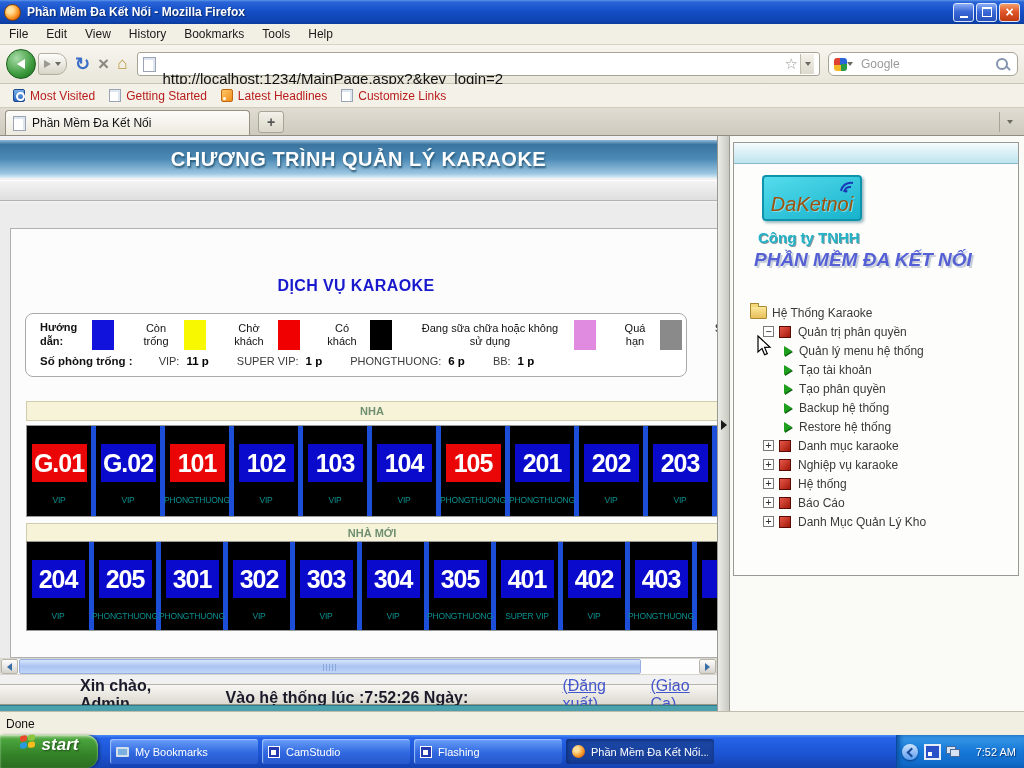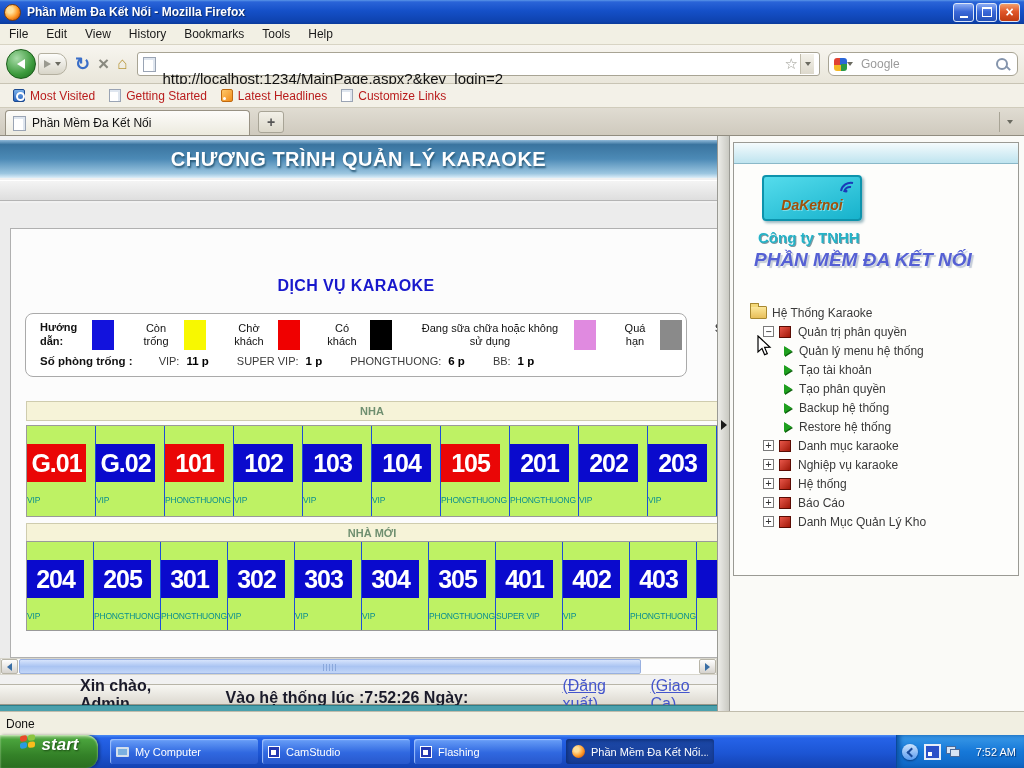--- a/index.html
+++ b/index.html
@@ -122,22 +122,22 @@
   .vac-count{font-size:11.5px;font-weight:bold;color:#000;}
 
   .band{position:absolute;left:15px;width:692px;height:20px;box-sizing:border-box;
     background:#f6f3d8;border:1px solid #cfccae;display:flex;align-items:center;justify-content:center;
     font-weight:bold;font-size:11px;color:#6f8f70;}
   .band1{top:172px;}
   .band2{top:294px;}
   .grid{position:absolute;left:15px;display:flex;background:#fcfcf6;border:1px solid #9a9a9a;}
   .grid1{top:196px;}
   .grid2{top:312px;}
-  .room-cell{width:69px;height:90px;border-right:1px solid #1d4ed8;box-sizing:border-box;
-    display:flex;flex-direction:column;background:#bef264;}
+  .room-cell{width:69px;height:90px;border-right:5px solid #1d4ed8;box-sizing:border-box;
+    display:flex;flex-direction:column;align-items:center;background:#000000;}
   .grid2 .room-cell{width:67px;height:88px;}
   .room-box{margin-top:18px;width:calc(100% - 9px);height:38px;display:flex;align-items:center;justify-content:center;
     color:#fff;font-weight:bold;font-size:25px;letter-spacing:-1px;}
   .room-box.vacant{background:#0a0acd;}
   .room-box.occupied{background:#ea0606;}
   .room-type{margin-top:13px;font-size:8.5px;letter-spacing:-.2px;color:#0b8f8f;white-space:nowrap;}
 
   .hscroll{position:absolute;left:0;top:522px;width:717px;height:17px;background:#fdfdfd;
     border:1px solid #d8d6cc;box-sizing:border-box;}
   .hs-btn{position:absolute;top:0;width:17px;height:15px;background:linear-gradient(#fefefe,#d6d3ce);
@@ -166,21 +166,21 @@
     border-left:6px solid #1a1a1a;border-top:5px solid transparent;border-bottom:5px solid transparent;}
 
   
   .frame-right{position:absolute;left:730px;top:0;width:294px;height:575px;background:#fafaf7;}
   .side-panel{position:absolute;left:3px;top:6px;width:286px;height:434px;background:#fdfdfb;
     border:1px solid #9a9a94;box-sizing:border-box;}
   .side-strip{height:20px;background:linear-gradient(180deg,#f4fbfd,#bfe4ef);border-bottom:1px solid #8ab8c8;}
   .logo-box{position:absolute;left:28px;top:32px;width:100px;height:46px;box-sizing:border-box;
     background:linear-gradient(160deg,#55dcec,#17b2cc);border:2px solid #0d93ac;border-radius:4px;
     box-shadow:2px 2px 3px #9ab8c0;display:flex;align-items:center;justify-content:center;}
-  .logo-text{color:#a0500a;font-weight:bold;font-style:italic;font-size:14px;text-shadow:1px 1px 0 #7adce8;margin-top:13px;}
+  .logo-text{color:#a0500a;font-weight:normal;font-style:italic;font-size:20px;text-shadow:1px 1px 0 #7adce8;margin-top:13px;}
   .logo-wifi{position:absolute;right:4px;top:2px;}
   .company-name{position:absolute;left:24px;top:86px;font-size:15px;font-weight:bold;color:#24b2c6;
     text-shadow:-1px -1px 0 #f4fbfd,1px 1px 0 #8098a0;}
   .product-name{position:absolute;left:20px;top:106px;font-size:19px;font-weight:bold;font-style:italic;
     color:#5560d4;text-shadow:2px 2px 1px #c4ccd8;white-space:nowrap;}
 
   .tree{position:absolute;left:16px;top:160px;font-size:12px;color:#333;}
   .tree-row{display:flex;align-items:center;height:19px;white-space:nowrap;}
   .t-node{margin-left:13px;}
   .t-child{margin-left:34px;}
@@ -695,21 +695,21 @@
           <span class="wf2"></span>
           <span class="wf3"></span>
           <span class="wf4"></span>
       </span>
       <span>start</span>
     </span>
     <div class="tasks">
 
         <span class="task">
           <span class="t-ico computer"></span>
-          <span class="task-label">My Computer</span>
+          <span class="task-label">My Bookmarks</span>
         </span>
 
         <span class="task">
           <span class="t-ico app-window"></span>
           <span class="task-label">CamStudio</span>
         </span>
 
         <span class="task">
           <span class="t-ico app-window"></span>
           <span class="task-label">Flashing</span>

